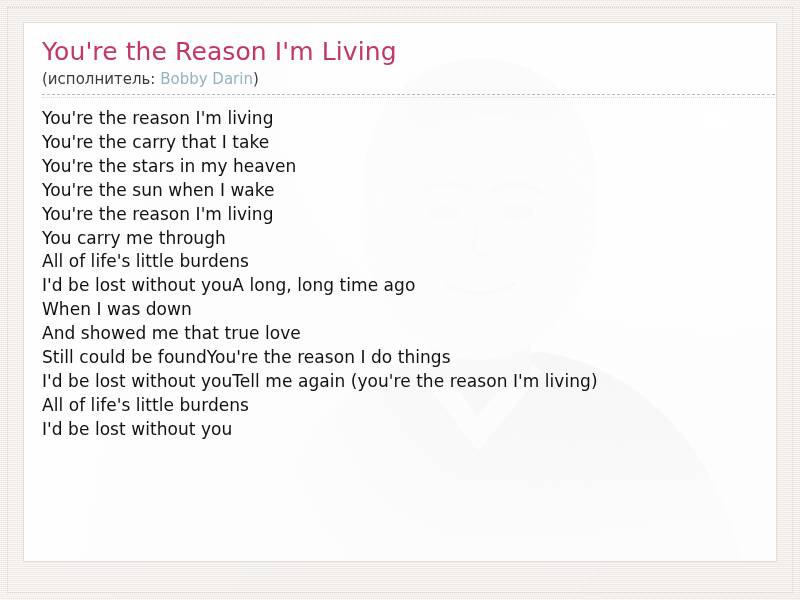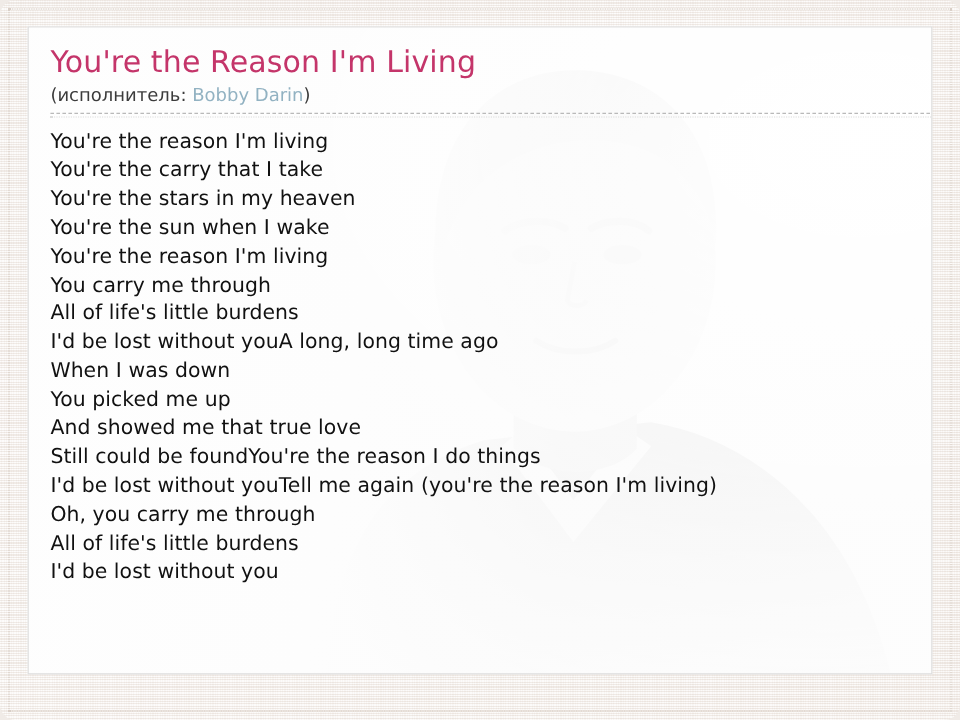--- a/index.html
+++ b/index.html
@@ -17,21 +17,20 @@
   
   #slide {
     position: relative;
     width: 800px;
     height: 600px;
     box-sizing: border-box;
     background:
       repeating-linear-gradient(0deg, rgba(255,255,255,0.55) 0px, rgba(255,255,255,0.55) 1px, rgba(233,225,219,0.55) 1px, rgba(233,225,219,0.55) 2px),
       repeating-linear-gradient(90deg, rgba(255,255,255,0.45) 0px, rgba(255,255,255,0.45) 1px, rgba(236,229,223,0.45) 1px, rgba(236,229,223,0.45) 2px),
       linear-gradient(135deg, #f3efec 0%, #f6f2ef 40%, #f1ebe6 100%);
-    border-radius: 13px;
   }
 
   
   #outer-dotted-frame {
     position: absolute;
     left: 7px;
     top: 7px;
     right: 7px;
     bottom: 7px;
     border: 1px dotted #d9cfc7;
@@ -209,23 +208,21 @@
     <div id="lyrics-body">
       <div class="lyric-line">You're the reason I'm living</div>
       <div class="lyric-line">You're the carry that I take</div>
       <div class="lyric-line">You're the stars in my heaven</div>
       <div class="lyric-line">You're the sun when I wake</div>
       <div class="lyric-line">You're the reason I'm living</div>
       <div class="lyric-line">You carry me through</div>
       <div class="lyric-line">All of life's little burdens</div>
       <div class="lyric-line">I'd be lost without youA long, long time ago</div>
       <div class="lyric-line">When I was down</div>
-      <div class="lyric-line">You picked me up</div>
       <div class="lyric-line">And showed me that true love</div>
       <div class="lyric-line">Still could be foundYou're the reason I do things</div>
       <div class="lyric-line">I'd be lost without youTell me again (you're the reason I'm living)</div>
-      <div class="lyric-line">Oh, you carry me through</div>
       <div class="lyric-line">All of life's little burdens</div>
       <div class="lyric-line">I'd be lost without you</div>
     </div>
 
   </div>
 </div>
 
 </body></html>

